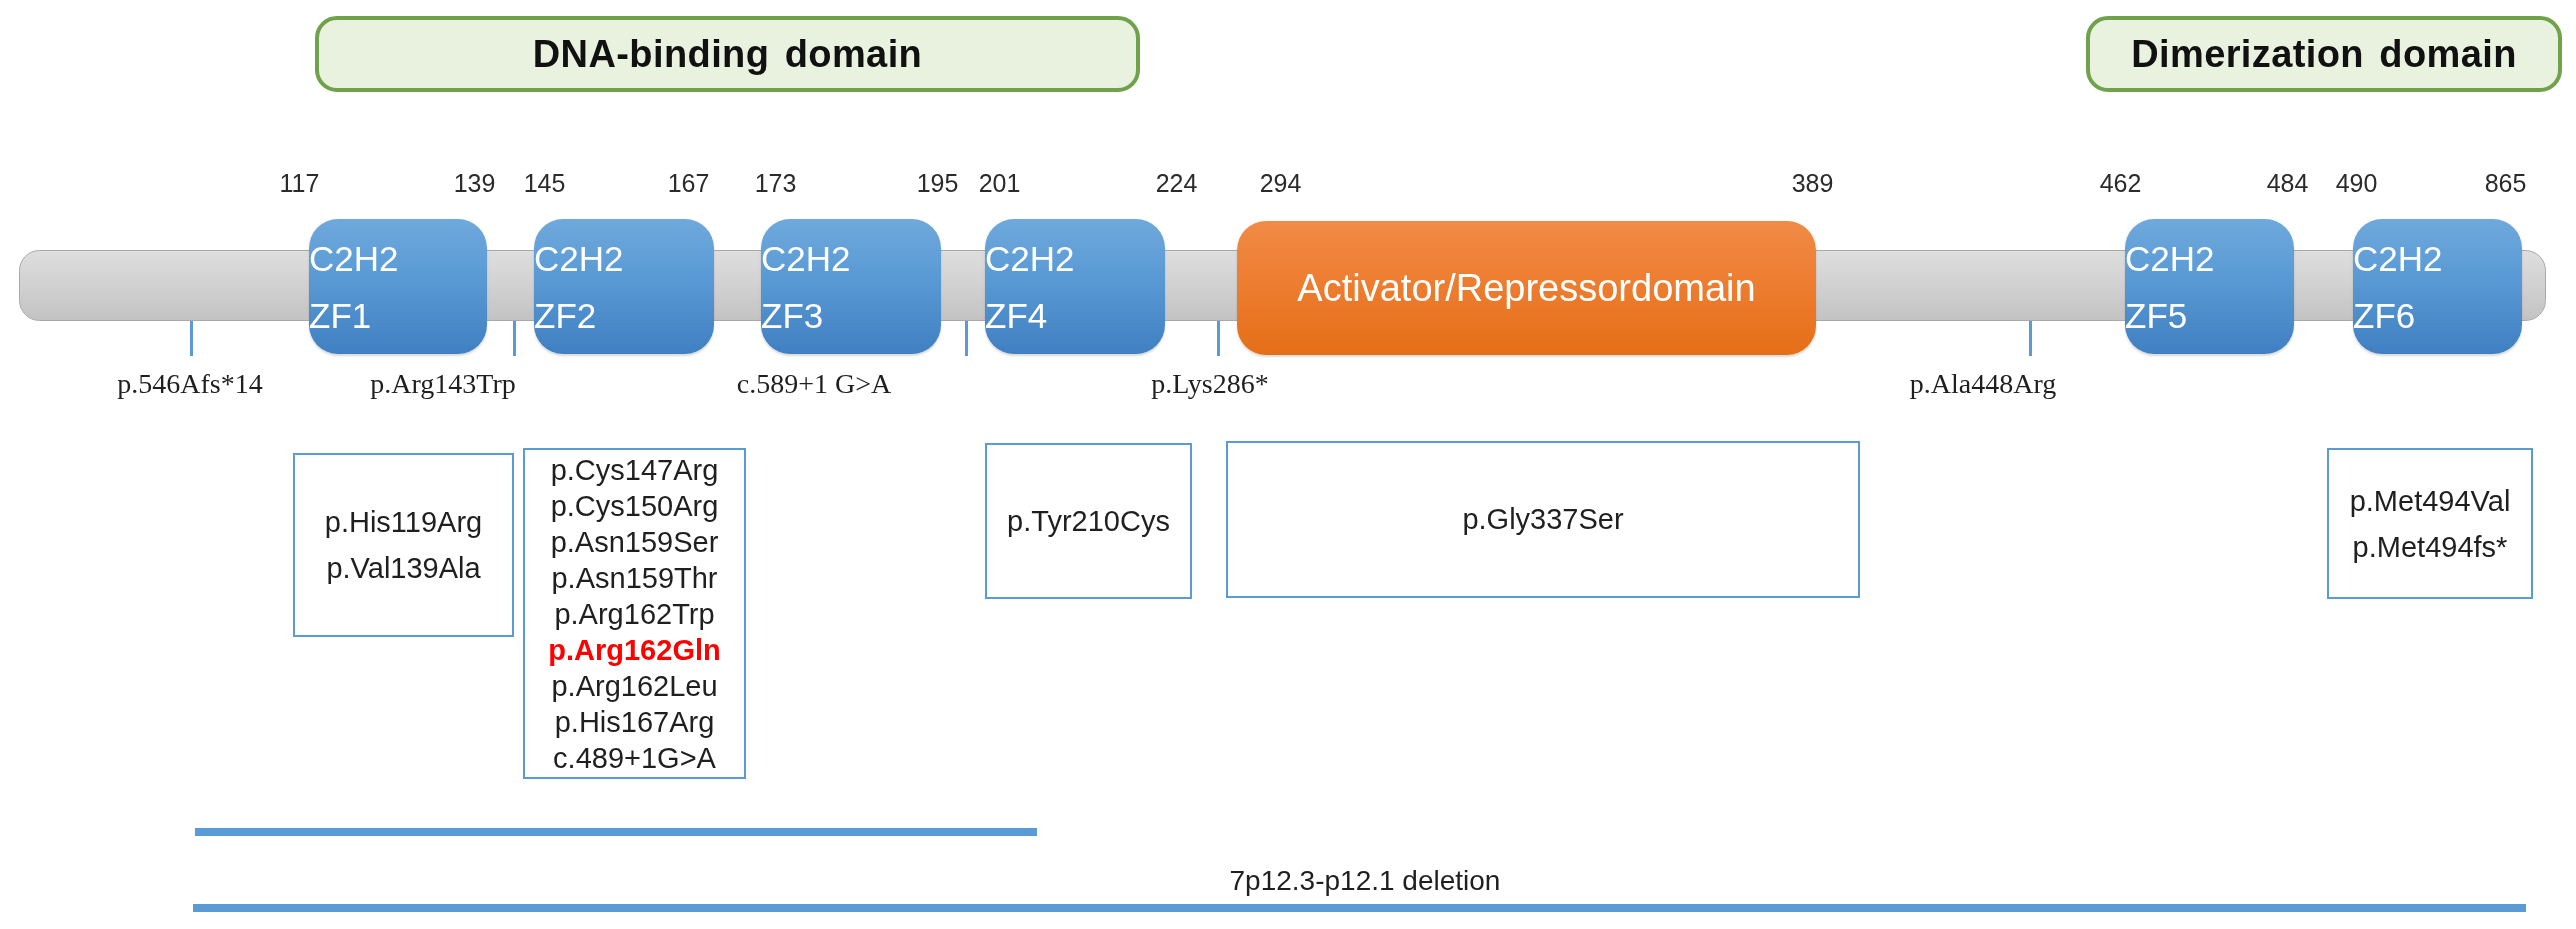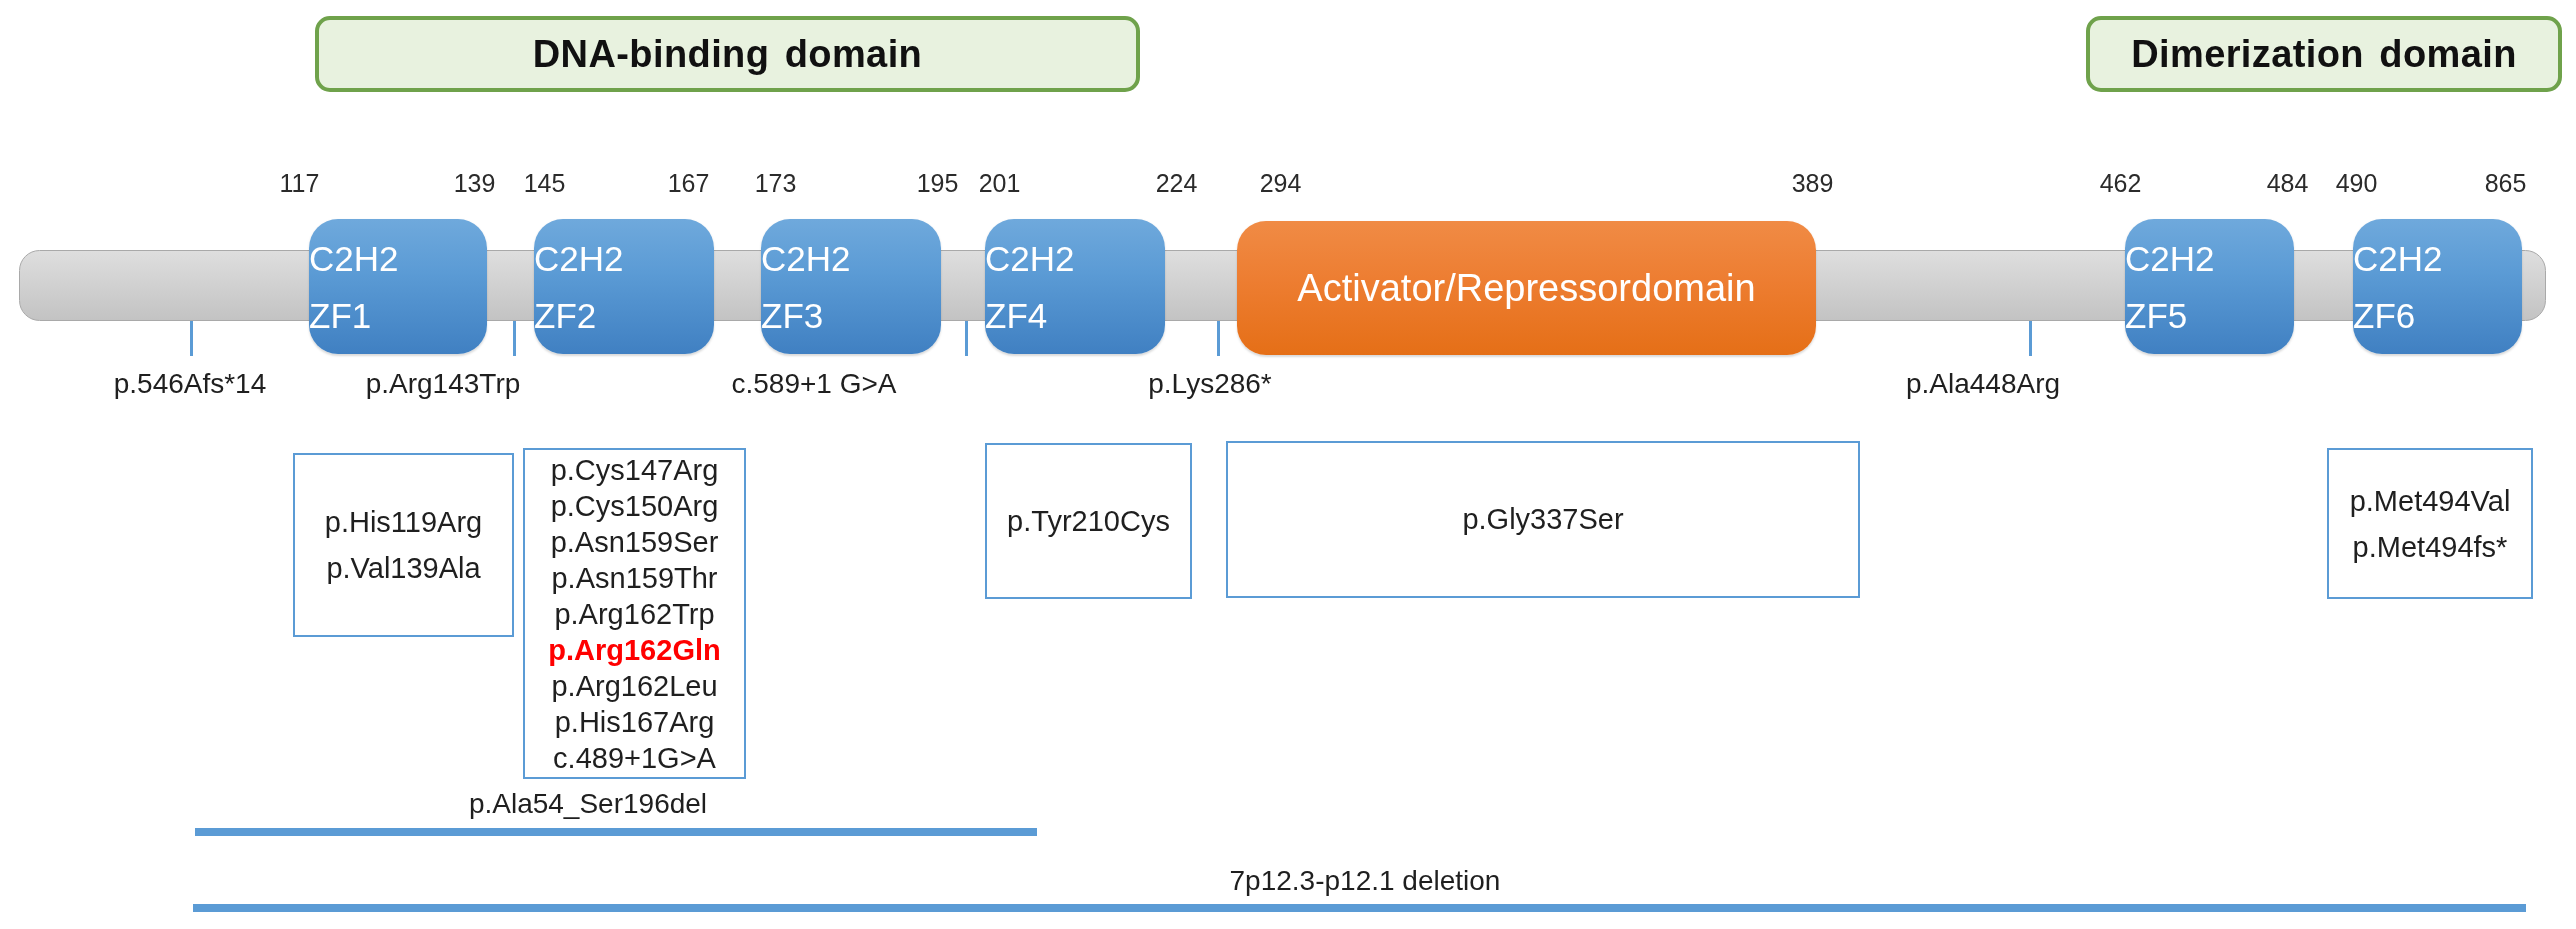--- a/index.html
+++ b/index.html
@@ -11,21 +11,21 @@
     color:#1f1f1f;
     overflow:hidden;
   }
 
   
   .region-label{
     position:absolute;
     top:16px;height:76px;
     background:#e8f2df;
     border:4.4px solid #6fa24b;
-    border-radius:15px;
+    border-radius:22px;
     display:flex;align-items:center;justify-content:center;
     font-size:38px;font-weight:bold;color:#111;
     letter-spacing:0.4px;
     box-sizing:border-box;
     word-spacing:4.4px;
   }
   #region-dna{left:315px;width:825px;}
   #region-dim{left:2086px;width:476px;}
 
   
@@ -71,21 +71,21 @@
   }
 
   
   .tick{
     position:absolute;top:321px;width:2.9px;height:35px;background:#5b9bd5;
   }
 
   
   .mut-label{
     position:absolute;top:368px;width:250px;height:35px;
-    text-align:center;font-size:28px;color:#1f1f1f;
+    text-align:center;font-size:28px;color:#1f1f1f;font-family:Liberation Serif, serif;
   }
 
   
   .mut-box{
     position:absolute;
     background:#ffffff;
     border:2.2px solid #5b9bd5;
     box-sizing:border-box;
     display:flex;flex-direction:column;align-items:center;justify-content:center;
     font-size:29px;color:#1f1f1f;
@@ -208,20 +208,19 @@
 
   <div id="mbox5" class="mut-box">
     <span>p.Gly337Ser</span>
   </div>
 
   <div id="mbox6" class="mut-box">
     <span>p.Met494Val</span>
     <span>p.Met494fs*</span>
   </div>
 
-  <div id="del-label-1" class="del-label">p.Ala54_Ser196del</div>
   <div id="del-bar-1" class="del-bar"></div>
 
   <div id="del-label-2" class="del-label">7p12.3-p12.1 deletion</div>
   <div id="del-bar-2" class="del-bar"></div>
 
 </div>
 
 
 </body></html>

